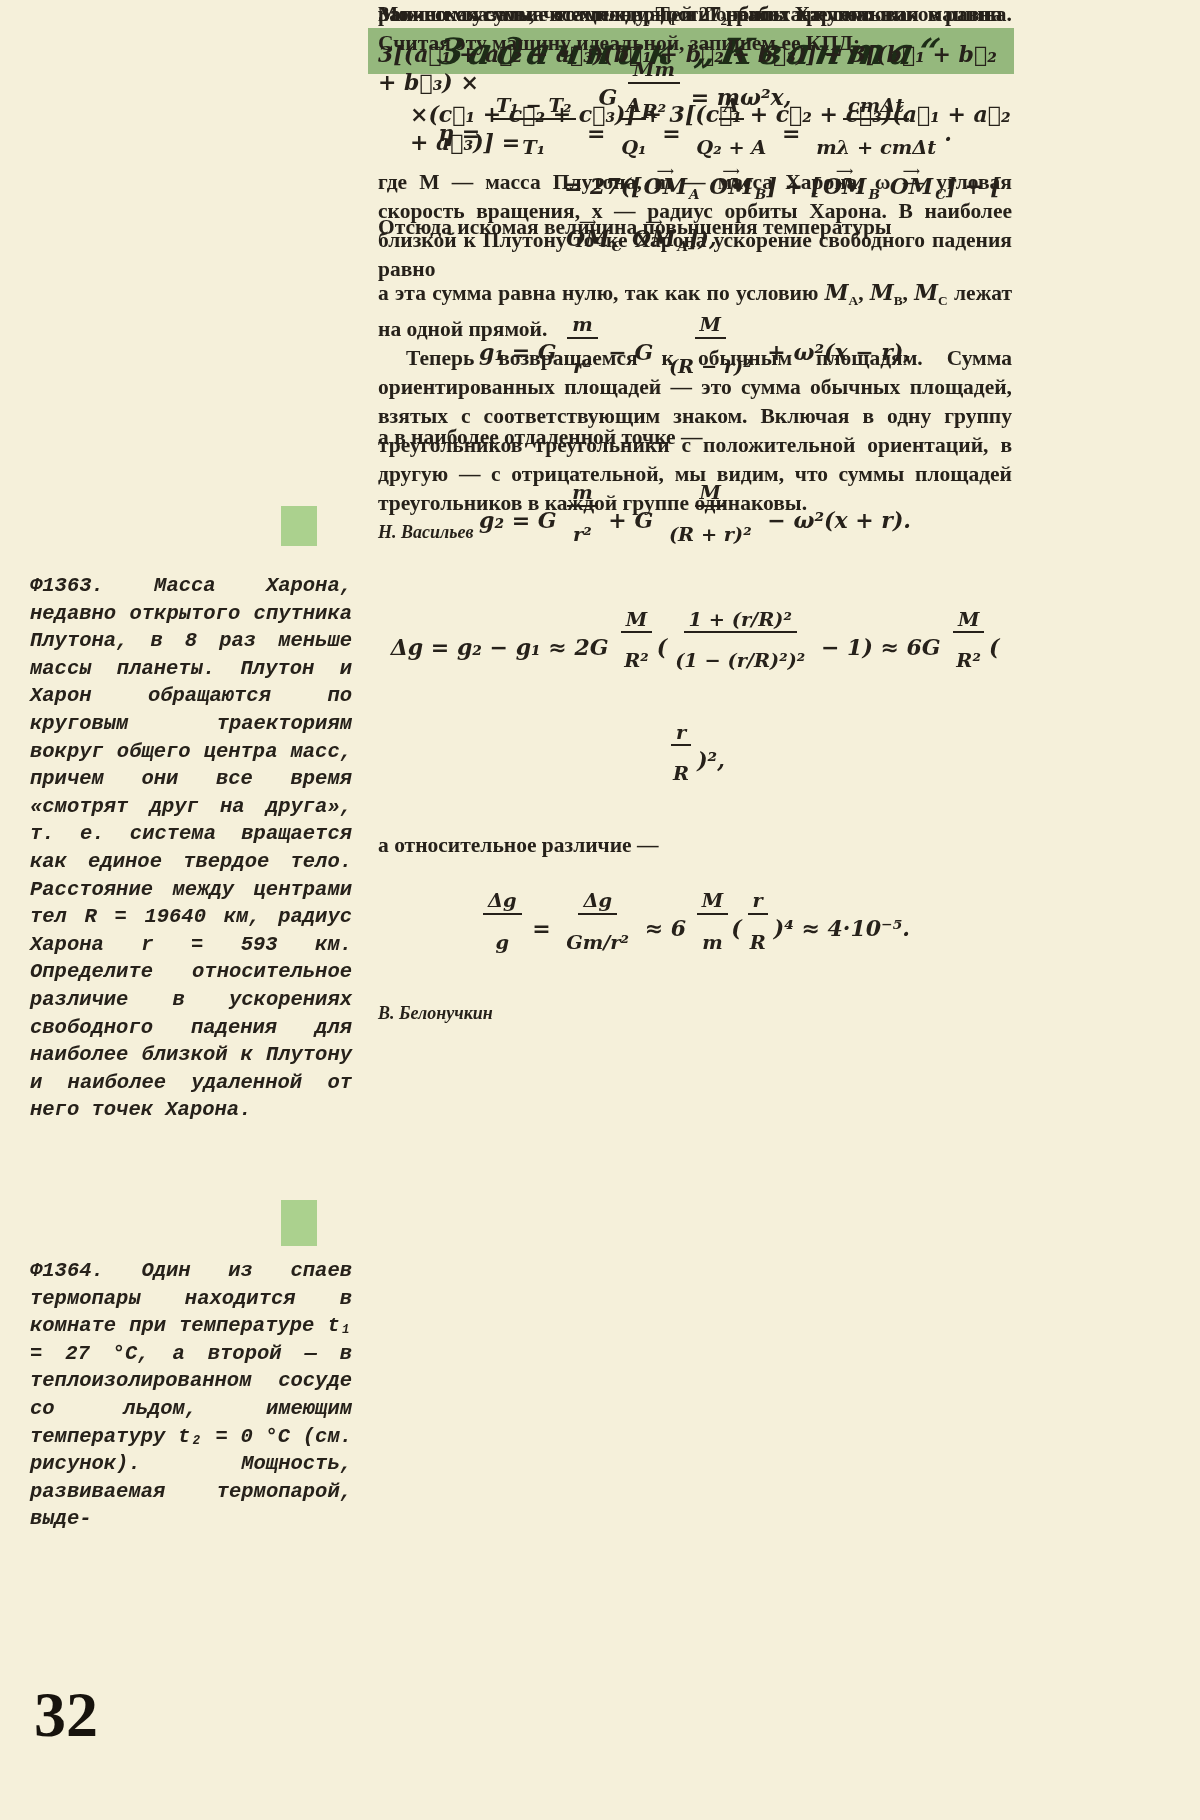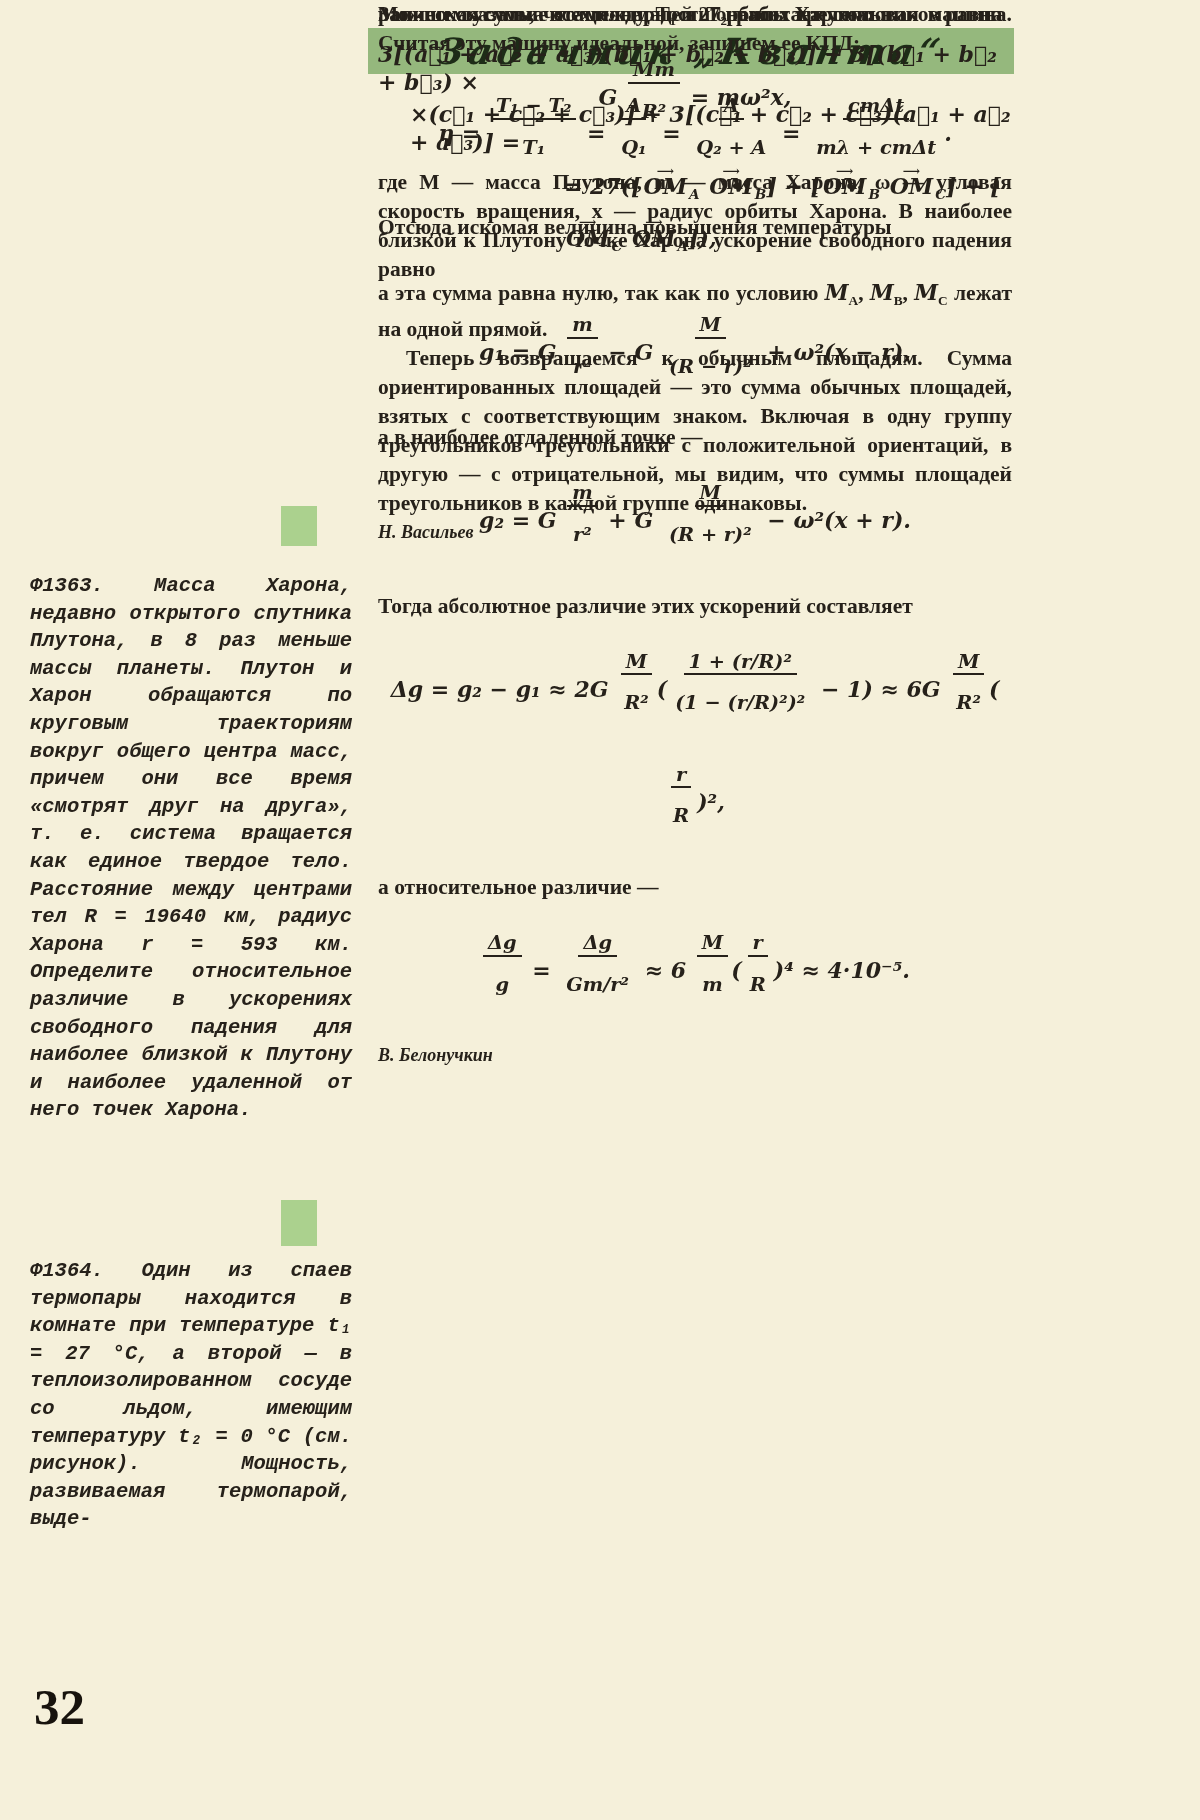--- a/index.html
+++ b/index.html
@@ -67,21 +67,21 @@
   sub{font-size:0.62em;}
   .vec{position:relative;display:inline-block;margin:12px 2px;}
   .vec::after{
     content:"\27F6";position:absolute;left:0;right:0;top:-0.78em;
     font-size:0.55em;text-align:center;font-style:normal;
   }
   .rich i{font-family:"DejaVu Serif",serif;}
   
   .pagenum{
     position:absolute;left:34px;top:1678px;
-    font-size:51px;font-weight:700;color:#17130d;
+    font-size:64px;font-weight:700;color:#17130d;
   }
 </style>
 </head>
 <body>
 
 <div class="page">
 
   <div class="banner">
     <span class="banner-text">Задачник „Кванта“</span>
   </div>
@@ -124,21 +124,20 @@
           <span class="fd">(R − r)²</span>
         </span><span> + ω²(x − r),</span></div>
     <p>а в наиболее отдаленной точке —</p>
     <div class="formula"><span>g₂ = G </span><span class="frac">
           <span class="fn">m</span>
           <span class="fd">r²</span>
         </span><span> + G </span><span class="frac">
           <span class="fn">M</span>
           <span class="fd">(R + r)²</span>
         </span><span> − ω²(x + r).</span></div>
-    <p>Тогда абсолютное различие этих ускорений составляет</p>
     <div class="formula"><span>Δg = g₂ − g₁ ≈ 2G </span><span class="frac">
           <span class="fn">M</span>
           <span class="fd">R²</span>
         </span><span>(</span><span class="frac">
           <span class="fn">1 + (r/R)²</span>
           <span class="fd">(1 − (r/R)²)²</span>
         </span><span> − 1) ≈ 6G </span><span class="frac">
           <span class="fn">M</span>
           <span class="fd">R²</span>
         </span><span>(</span><span class="frac">

